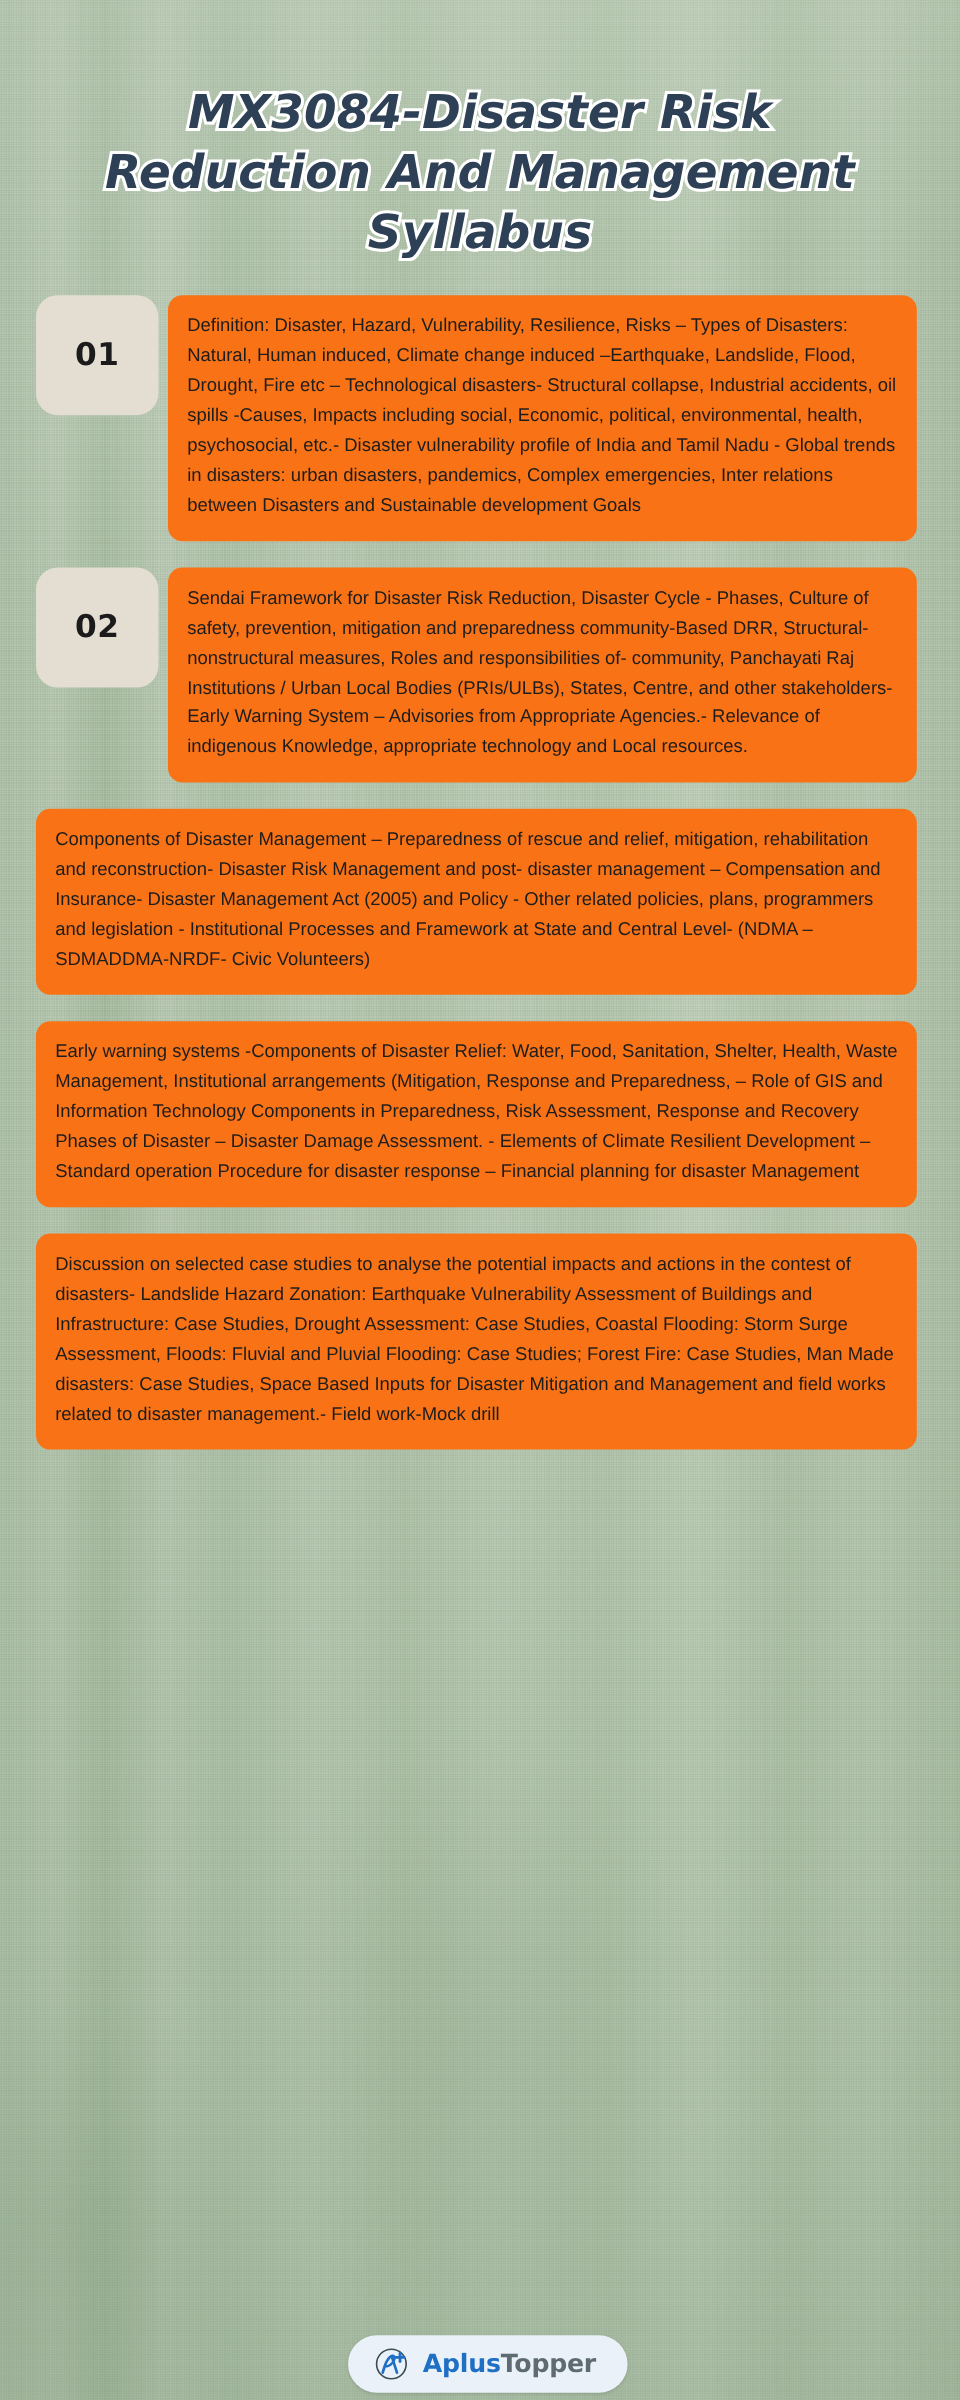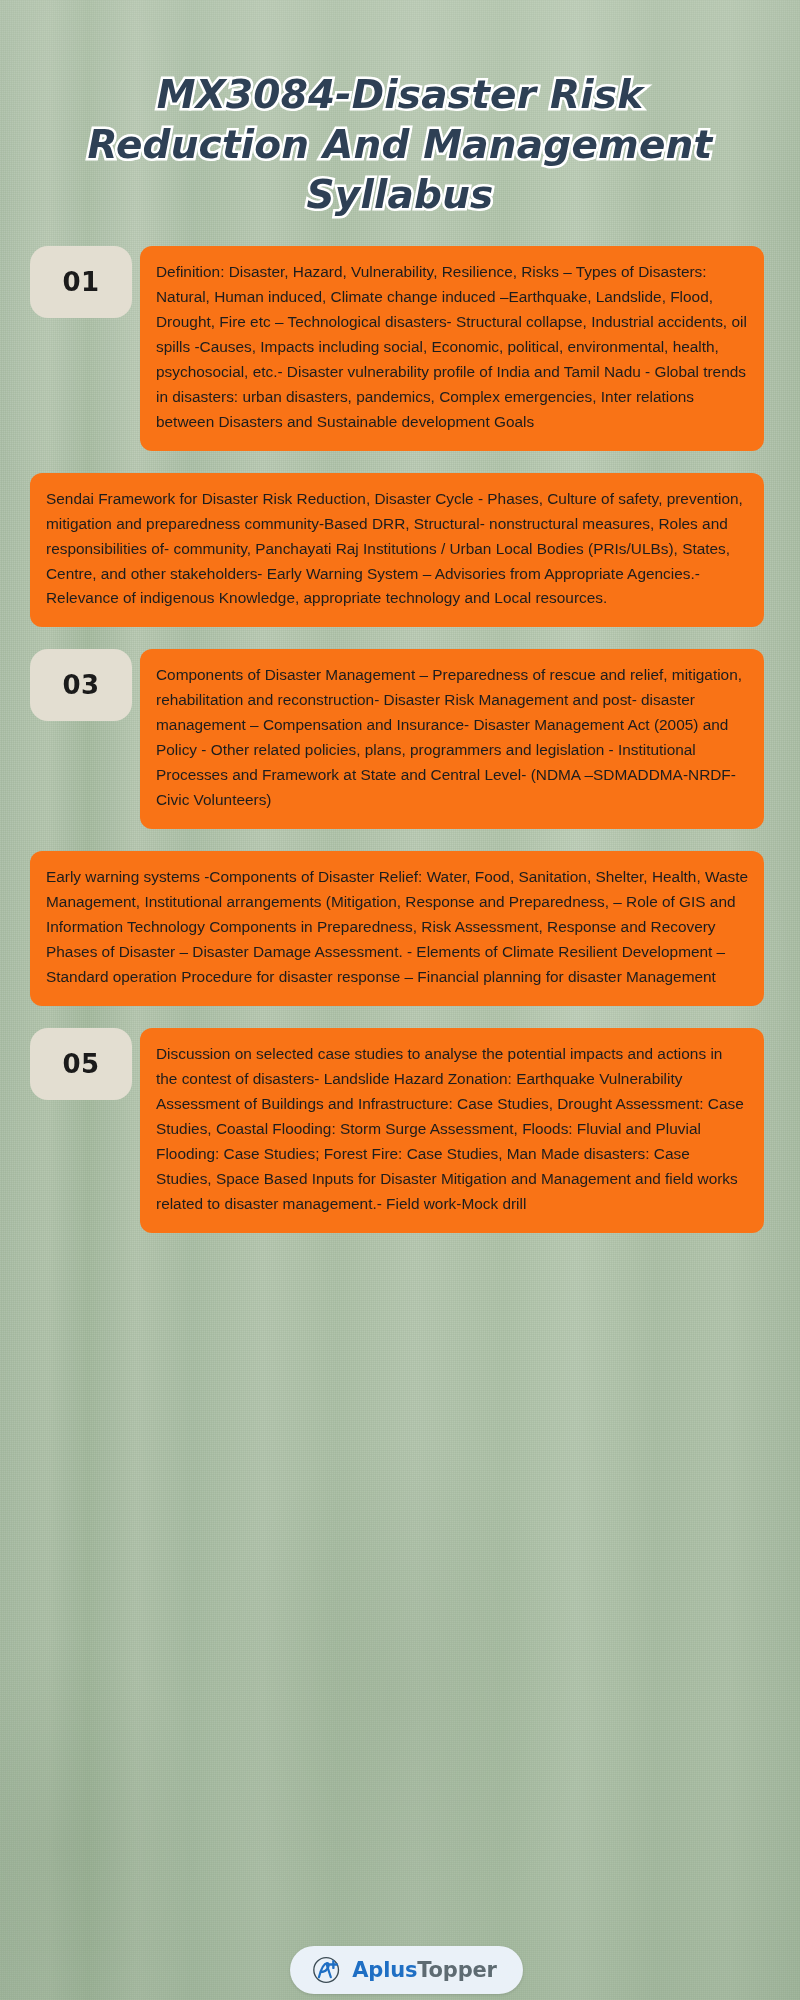--- a/index.html
+++ b/index.html
@@ -92,21 +92,21 @@
     padding: 0 36px 0 30px;
   }
   .unit {
     display: flex;
     align-items: flex-start;
     margin-bottom: 22px;
   }
   .unit-badge {
     flex: 0 0 auto;
     width: 102px;
-    height: 72px;
+    height: 100px;
     background: #e3ded1;
     border-radius: 18px;
     display: flex;
     align-items: center;
     justify-content: center;
     font-family: "DejaVu Sans", sans-serif;
     font-weight: bold;
     font-size: 26px;
     color: #1b1b1b;
     letter-spacing: 0.5px;
@@ -171,34 +171,33 @@
   <h1 class="title">MX3084-Disaster Risk Reduction And Management Syllabus</h1>
 
   <div class="units">
 
     <div class="unit">
       <div class="unit-badge">01</div>
       <div class="unit-body">Definition: Disaster, Hazard, Vulnerability, Resilience, Risks – Types of Disasters: Natural, Human induced, Climate change induced –Earthquake, Landslide, Flood, Drought, Fire etc – Technological disasters- Structural collapse, Industrial accidents, oil spills -Causes, Impacts including social, Economic, political, environmental, health, psychosocial, etc.- Disaster vulnerability profile of India and Tamil Nadu - Global trends in disasters: urban disasters, pandemics, Complex emergencies, Inter relations between Disasters and Sustainable development Goals</div>
     </div>
 
     <div class="unit">
+      <div class="unit-badge">02</div>
       <div class="unit-body">Sendai Framework for Disaster Risk Reduction, Disaster Cycle - Phases, Culture of safety, prevention, mitigation and preparedness community-Based DRR, Structural- nonstructural measures, Roles and responsibilities of- community, Panchayati Raj Institutions / Urban Local Bodies (PRIs/ULBs), States, Centre, and other stakeholders- Early Warning System – Advisories from Appropriate Agencies.- Relevance of indigenous Knowledge, appropriate technology and Local resources.</div>
     </div>
 
     <div class="unit">
-      <div class="unit-badge">03</div>
       <div class="unit-body">Components of Disaster Management – Preparedness of rescue and relief, mitigation, rehabilitation and reconstruction- Disaster Risk Management and post- disaster management – Compensation and Insurance- Disaster Management Act (2005) and Policy - Other related policies, plans, programmers and legislation - Institutional Processes and Framework at State and Central Level- (NDMA –SDMADDMA-NRDF- Civic Volunteers)</div>
     </div>
 
     <div class="unit">
       <div class="unit-body">Early warning systems -Components of Disaster Relief: Water, Food, Sanitation, Shelter, Health, Waste Management, Institutional arrangements (Mitigation, Response and Preparedness, – Role of GIS and Information Technology Components in Preparedness, Risk Assessment, Response and Recovery Phases of Disaster – Disaster Damage Assessment. - Elements of Climate Resilient Development –Standard operation Procedure for disaster response – Financial planning for disaster Management</div>
     </div>
 
     <div class="unit">
-      <div class="unit-badge">05</div>
       <div class="unit-body">Discussion on selected case studies to analyse the potential impacts and actions in the contest of disasters- Landslide Hazard Zonation: Earthquake Vulnerability Assessment of Buildings and Infrastructure: Case Studies, Drought Assessment: Case Studies, Coastal Flooding: Storm Surge Assessment, Floods: Fluvial and Pluvial Flooding: Case Studies; Forest Fire: Case Studies, Man Made disasters: Case Studies, Space Based Inputs for Disaster Mitigation and Management and field works related to disaster management.- Field work-Mock drill</div>
     </div>
 
   </div>
 
   <div class="footer">
     <div class="logo-pill">
       <svg class="logo-mark" viewBox="0 0 40 40">
         <circle cx="19" cy="20" r="14.5" fill="none" stroke="#3c4c55" stroke-width="1.6"></circle>
         <path d="M10.5 28.5 C13 19 16.5 12.5 20 12 C22 11.8 22.6 13.6 21.6 16.2 C20.2 19.8 16.4 22.4 12.8 22.4" fill="none" stroke="#1f6fc4" stroke-width="2.6" stroke-linecap="round"></path>

